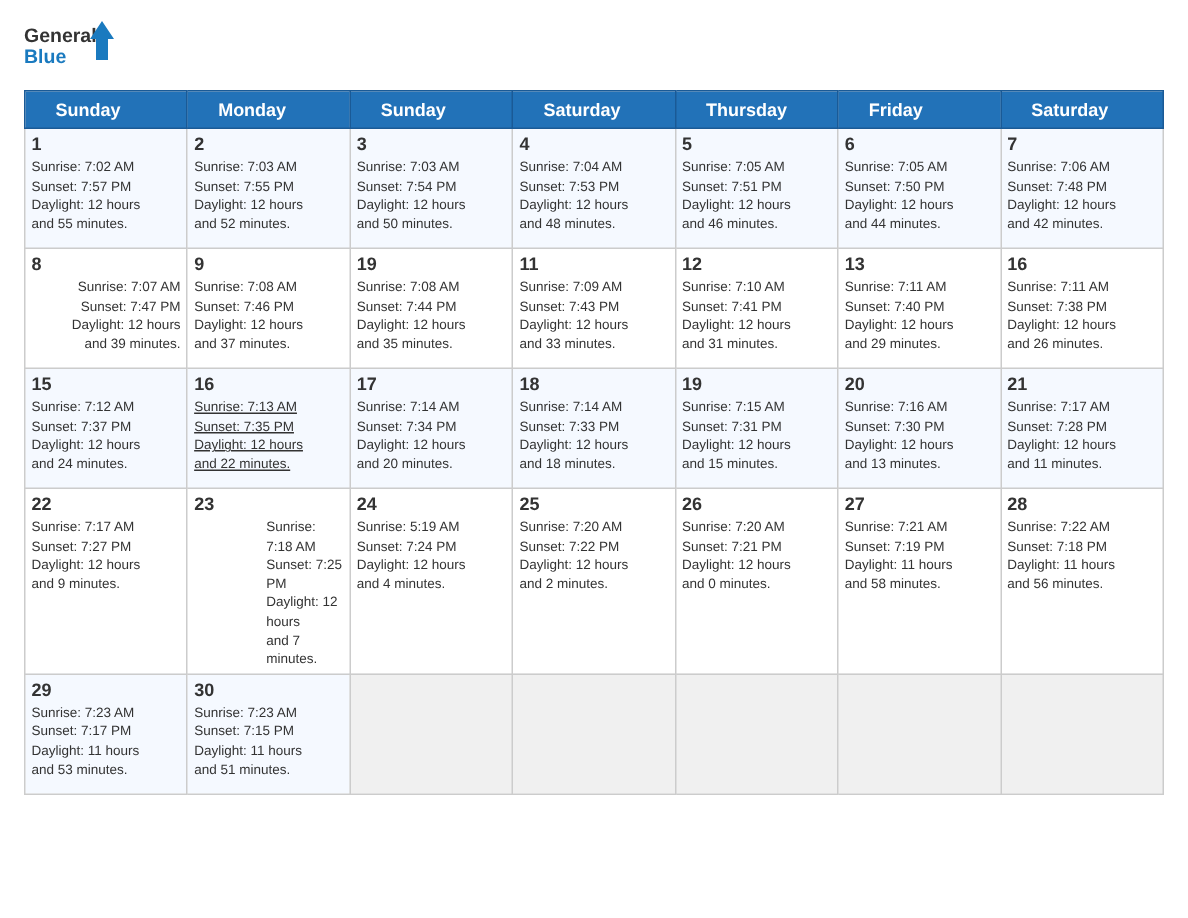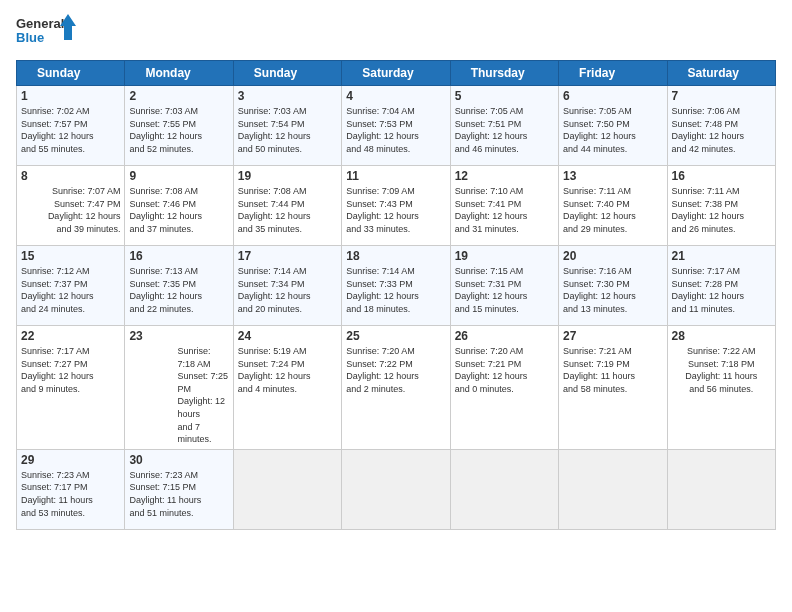--- a/index.html
+++ b/index.html
@@ -219,21 +219,21 @@
         <tr>
           <td>
             <span class="day-num">15</span>
             <div class="cell-text" style="white-space: pre-line;">Sunrise: 7:12 AM
 Sunset: 7:37 PM
 Daylight: 12 hours
 and 24 minutes.</div>
           </td>
           <td>
             <span class="day-num">16</span>
-            <div class="cell-text" style="white-space: pre-line;">Sunrise: 7:13 AM
+            <div class="cell-text" style="white-space: pre-line; text-decoration: underline;">Sunrise: 7:13 AM
 Sunset: 7:35 PM
 Daylight: 12 hours
 and 22 minutes.</div>
           </td>
           <td>
             <span class="day-num">17</span>
             <div class="cell-text" style="white-space: pre-line;">Sunrise: 7:14 AM
 Sunset: 7:34 PM
 Daylight: 12 hours
 and 20 minutes.</div>
@@ -305,21 +305,21 @@
           </td>
           <td>
             <span class="day-num">27</span>
             <div class="cell-text" style="white-space: pre-line;">Sunrise: 7:21 AM
 Sunset: 7:19 PM
 Daylight: 11 hours
 and 58 minutes.</div>
           </td>
           <td>
             <span class="day-num">28</span>
-            <div class="cell-text" style="white-space: pre-line; text-align: center;">Sunrise: 7:22 AM
+            <div class="cell-text" style="white-space: pre-line;">Sunrise: 7:22 AM
 Sunset: 7:18 PM
 Daylight: 11 hours
 and 56 minutes.</div>
           </td>
         </tr>
         <tr>
           <td>
             <span class="day-num">29</span>
             <div class="cell-text" style="white-space: pre-line;">Sunrise: 7:23 AM
 Sunset: 7:17 PM

